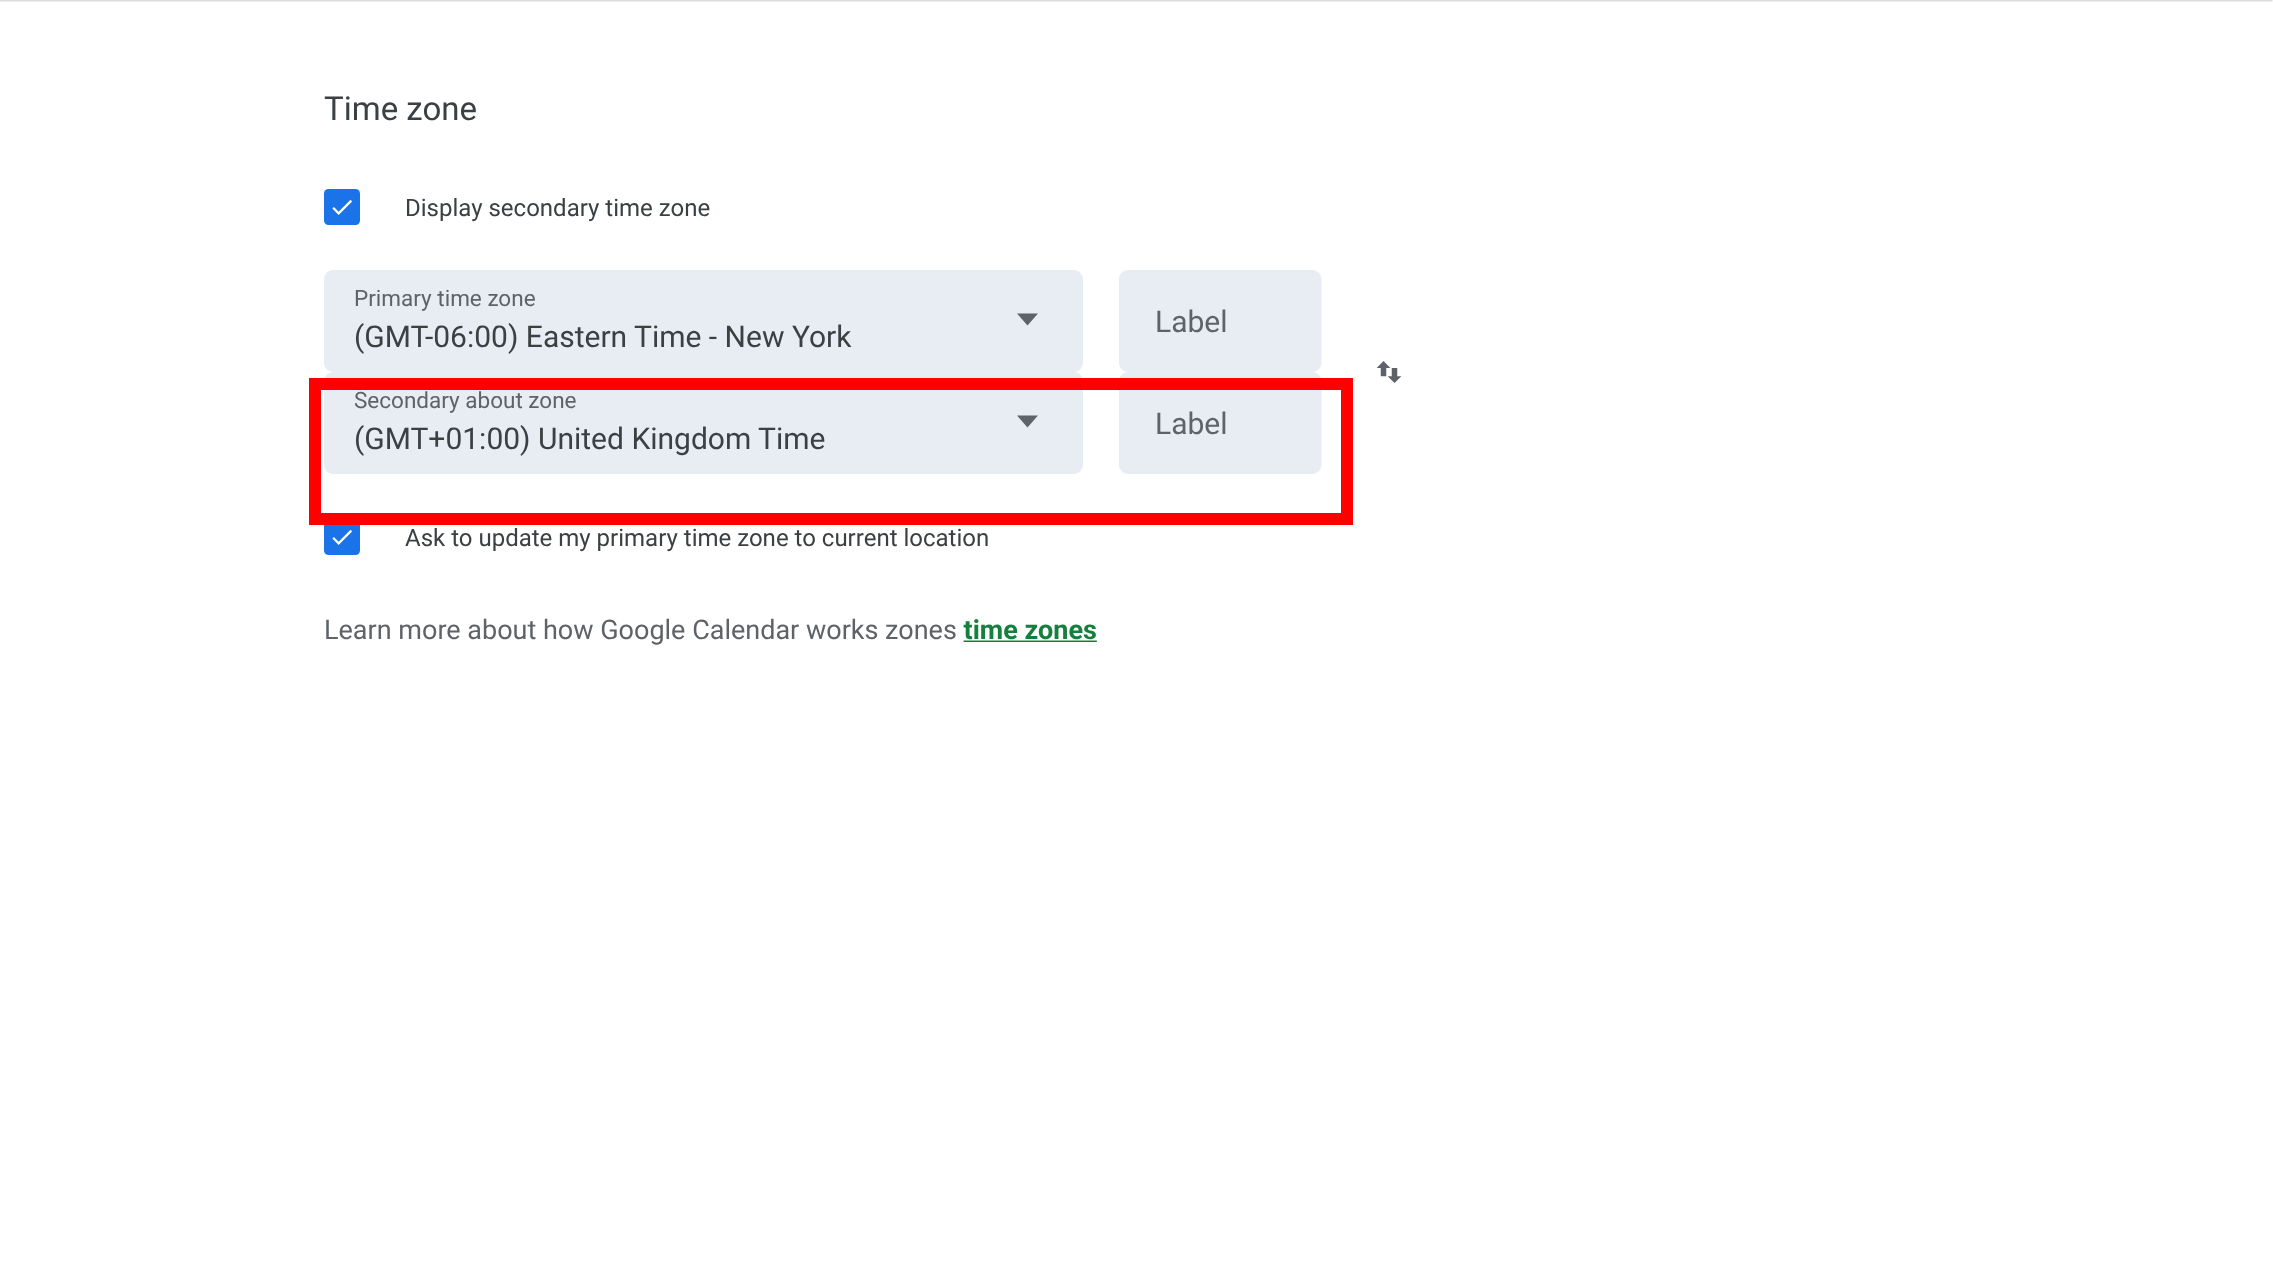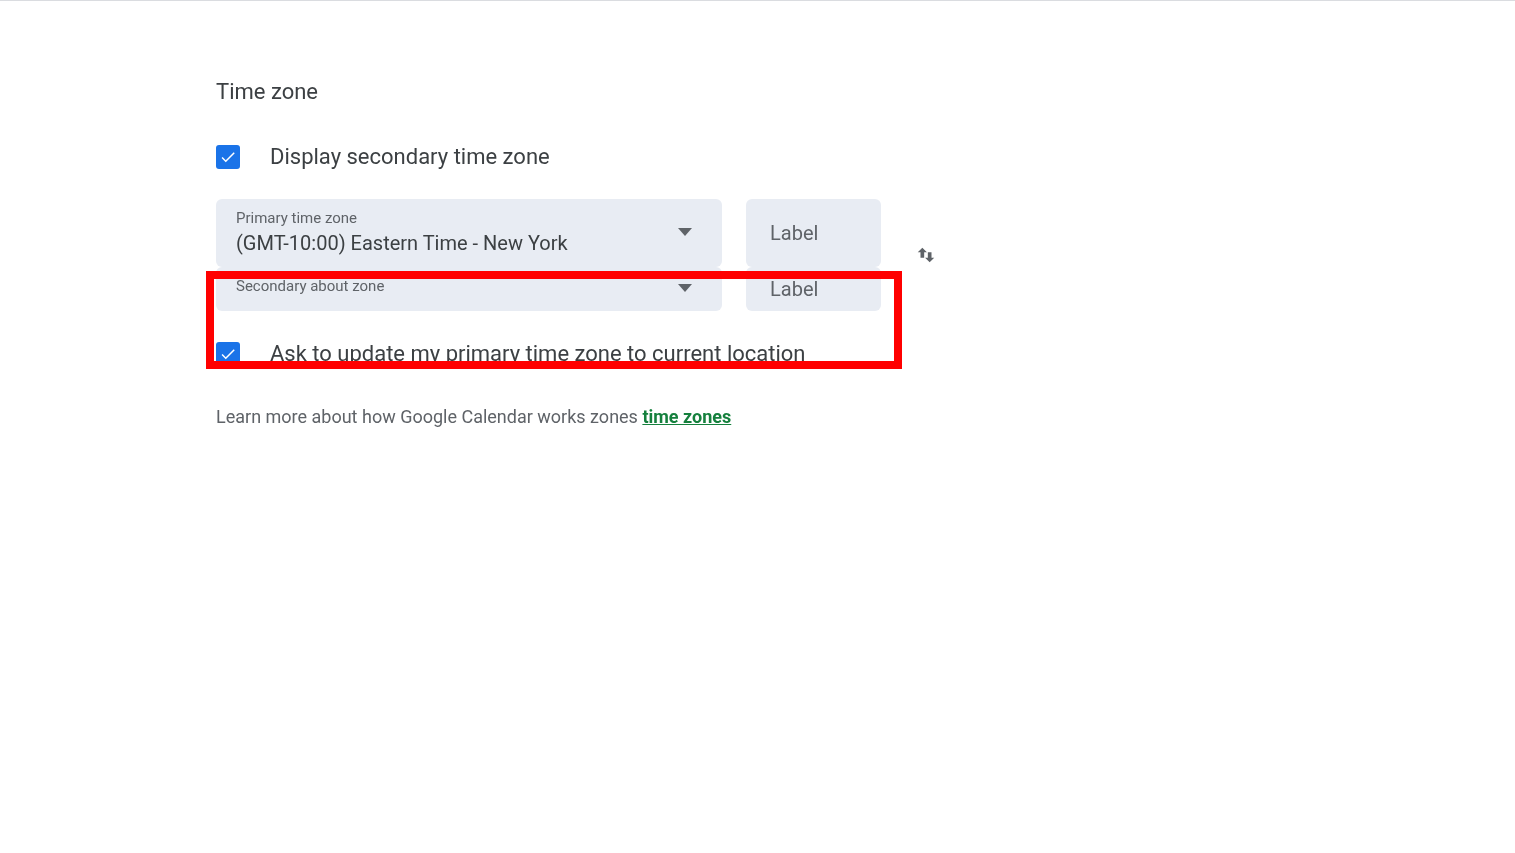--- a/index.html
+++ b/index.html
@@ -6,21 +6,21 @@
   body {
     font-family: 'Google Sans', Roboto, Arial, sans-serif;
     background: #fff;
     color: #3c4043;
     width: 1515px;
     height: 853px;
     position: relative;
     border-top: 1px solid #dadce0;
   }
   .content {
-    padding: 78px 0 0 216px;
+    padding: 60px 0 0 216px;
     width: 100%;
   }
   .section-title {
     font-size: 22px;
     font-weight: 400;
     color: #3c4043;
     margin-bottom: 40px;
   }
   .checkbox-row {
     display: flex;
@@ -40,21 +40,21 @@
   }
   .checkbox.checked {
     background: #1a73e8;
   }
   .checkbox.unchecked {
     border: 2.5px solid #5f6368;
     background: #fff;
   }
   .checkbox svg { width: 18px; height: 18px; }
   .checkbox-label {
-    font-size: 22px;
+    font-size: 16px;
     color: #3c4043;
   }
   .tz-rows { margin-bottom: 18px; position: relative; }
   .tz-row {
     display: flex;
     align-items: stretch;
     gap: 24px;
     margin-bottom: 0;
     position: relative;
   }
@@ -149,31 +149,32 @@
           </svg>
       </div>
       <span class="checkbox-label">Display secondary time zone</span>
     </div>
 
     <div class="tz-rows row-container">
       <div class="tz-row">
         <div class="select-box">
           <div class="select-text">
             <span class="select-label">Primary time zone</span>
-            <span class="select-value">(GMT-10:00) Eastern Time - New York</span>
+            <span class="select-value">(GMT-06:00) Eastern Time - New York</span>
           </div>
           <div class="chevron"></div>
         </div>
         <div class="label-box">Label</div>
       </div>
 
       <div class="tz-row">
         <div class="select-box">
           <div class="select-text">
             <span class="select-label">Secondary about zone</span>
+            <span class="select-value">(GMT+01:00) United Kingdom Time</span>
           </div>
           <div class="chevron"></div>
         </div>
         <div class="label-box">Label</div>
       </div>
 
       <div class="swap-btn">
         <svg viewBox="0 0 24 24">
           <path d="M8 4l-5 5h3v6h4V9h3L8 4zm8 16l5-5h-3V9h-4v6h-3l5 5z"></path>
         </svg>

